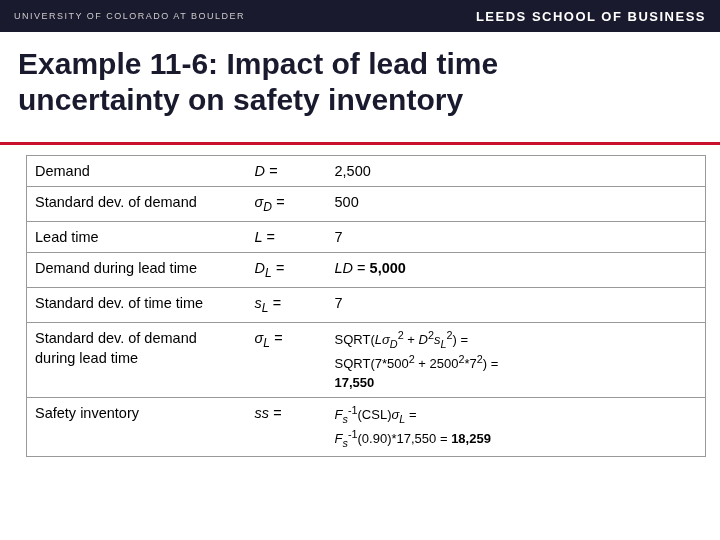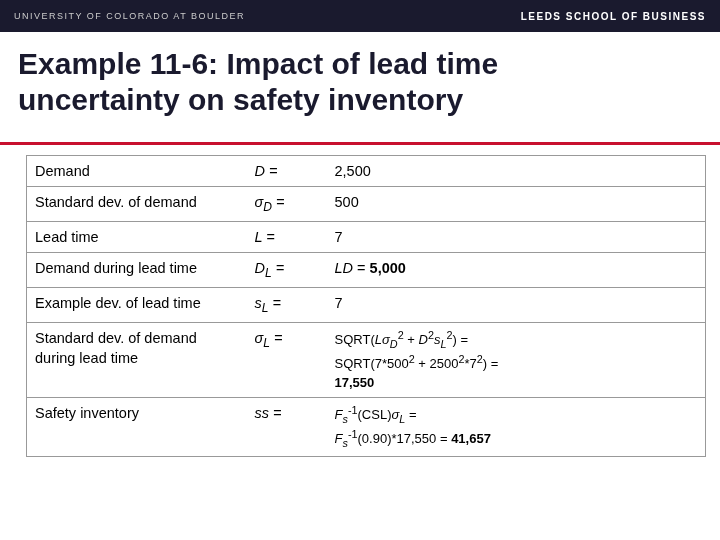--- a/index.html
+++ b/index.html
@@ -26,21 +26,21 @@
 
     .header-left {
       font-size: 9px;
       letter-spacing: 1.5px;
       font-weight: normal;
       text-transform: uppercase;
       color: #ccc;
     }
 
     .header-right {
-      font-size: 10px;
+      font-size: 13px;
       letter-spacing: 1.5px;
       font-weight: bold;
       text-transform: uppercase;
       color: #fff;
     }
 
     
     .title-area {
       padding: 14px 18px 24px 18px;
       border-bottom: 3px solid #c8102e;
@@ -134,38 +134,38 @@
         <td>7</td>
       </tr>
 
       <tr>
         <td>Demand during lead time</td>
         <td><i>D<sub>L</sub></i> =</td>
         <td><i>LD</i> = <span class="underline">5,000</span></td>
       </tr>
 
       <tr>
-        <td>Example dev. of lead time</td>
+        <td>Standard dev. of time time</td>
         <td><i>s<sub>L</sub></i> =</td>
         <td>7</td>
       </tr>
 
       <tr>
         <td>Standard dev. of demand<br>during lead time</td>
         <td><i>σ<sub>L</sub></i> =</td>
         <td class="formula-cell">
           SQRT(<i>Lσ<sub>D</sub></i><sup>2</sup> + <i>D</i><sup>2</sup><i>s<sub>L</sub></i><sup>2</sup>) =<br>
           SQRT(7*500<sup>2</sup> + 2500<sup>2</sup>*7<sup>2</sup>) =<br>
           <span class="underline">17,550</span>
         </td>
       </tr>
 
       <tr>
         <td>Safety inventory</td>
         <td><i>ss</i> =</td>
         <td class="formula-cell">
           <i>F<sub>s</sub></i><sup>-1</sup>(CSL)<i>σ<sub>L</sub></i> =<br>
-          <i>F<sub>s</sub></i><sup>-1</sup>(0.90)*17,550 = <span class="underline" style="font-weight:bold;">41,657</span>
+          <i>F<sub>s</sub></i><sup>-1</sup>(0.90)*17,550 = <span class="underline" style="font-weight:bold;">18,259</span>
         </td>
       </tr>
     </tbody>
   </table>
 </div>
 
 </body></html>

